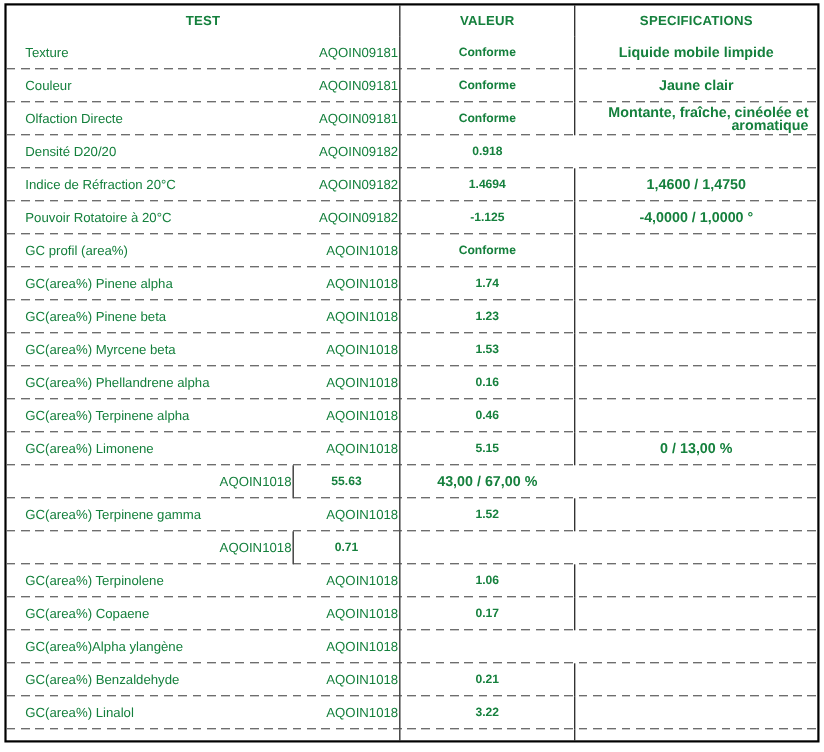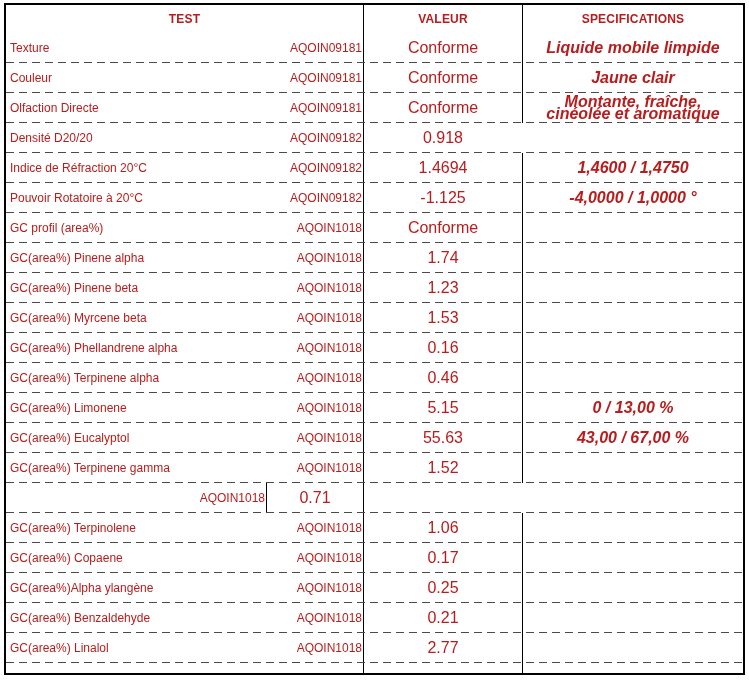--- a/index.html
+++ b/index.html
@@ -2,21 +2,21 @@
 <html><head>
 <meta charset="utf-8">
 <title>Document</title>
 <style>
   html, body { margin: 0; padding: 0; background: #ffffff; }
   .page {
     position: relative;
     width: 749px;
     height: 684px;
     background: #ffffff;
-    color: #b91c1c;
+    color: #15803d;
     font-family: "Liberation Sans", "DejaVu Sans", sans-serif;
     overflow: hidden;
   }
   .doc-table {
     position: absolute;
     left: 4px;
     top: 3px;
     width: 741px;
     height: 672px;
     box-sizing: border-box;
@@ -58,38 +58,37 @@
     pointer-events: none;
   }
   .cell {
     display: flex;
     align-items: center;
     font-size: 12px;
     box-sizing: border-box;
     overflow: hidden;
     white-space: nowrap;
   }
-  .c-name { padding-left: 4px; justify-content: flex-start; }
+  .c-name { padding-left: 17px; justify-content: flex-start; }
   .c-code { justify-content: flex-end; padding-right: 1px; text-align: right; }
   .c-value {
     justify-content: center;
-    font-weight: normal;
-    font-size: 16px;
+    font-weight: bold;
+    font-size: 11px;
     border-left: 1.5px solid #000000;
   }
   .c-spec {
     justify-content: center;
     font-weight: bold;
-    font-size: 16px;
+    font-size: 13px;
     border-left: 1.5px solid #000000;
-    text-align: center;
+    text-align: right;
     line-height: 12px;
     padding: 0 8px;
     white-space: normal;
-    font-style: italic;
   }
   .tfoot {
     flex: 1 1 auto;
     display: grid;
     grid-template-columns: 357px 159px 221px;
   }
   .tfoot .f { box-sizing: border-box; }
   .tfoot .f + .f { border-left: 1.5px solid #000000; }
 </style>
 </head>
@@ -175,21 +174,20 @@
       <div class="cell c-value">0.46</div>
       <div class="cell c-spec"></div>
     </div>
     <div class="row">
       <div class="cell c-name">GC(area%) Limonene</div>
       <div class="cell c-code">AQOIN1018</div>
       <div class="cell c-value">5.15</div>
       <div class="cell c-spec">0 / 13,00 %</div>
     </div>
     <div class="row">
-      <div class="cell c-name">GC(area%) Eucalyptol</div>
       <div class="cell c-code">AQOIN1018</div>
       <div class="cell c-value">55.63</div>
       <div class="cell c-spec">43,00 / 67,00 %</div>
     </div>
     <div class="row">
       <div class="cell c-name">GC(area%) Terpinene gamma</div>
       <div class="cell c-code">AQOIN1018</div>
       <div class="cell c-value">1.52</div>
       <div class="cell c-spec"></div>
     </div>
@@ -206,33 +204,32 @@
     </div>
     <div class="row">
       <div class="cell c-name">GC(area%) Copaene</div>
       <div class="cell c-code">AQOIN1018</div>
       <div class="cell c-value">0.17</div>
       <div class="cell c-spec"></div>
     </div>
     <div class="row">
       <div class="cell c-name">GC(area%)Alpha ylangène</div>
       <div class="cell c-code">AQOIN1018</div>
-      <div class="cell c-value">0.25</div>
       <div class="cell c-spec"></div>
     </div>
     <div class="row">
       <div class="cell c-name">GC(area%) Benzaldehyde</div>
       <div class="cell c-code">AQOIN1018</div>
       <div class="cell c-value">0.21</div>
       <div class="cell c-spec"></div>
     </div>
     <div class="row">
       <div class="cell c-name">GC(area%) Linalol</div>
       <div class="cell c-code">AQOIN1018</div>
-      <div class="cell c-value">2.77</div>
+      <div class="cell c-value">3.22</div>
       <div class="cell c-spec"></div>
     </div>
 
     <div class="tfoot">
       <div class="f"></div>
       <div class="f"></div>
       <div class="f"></div>
     </div>
 
   </div>

